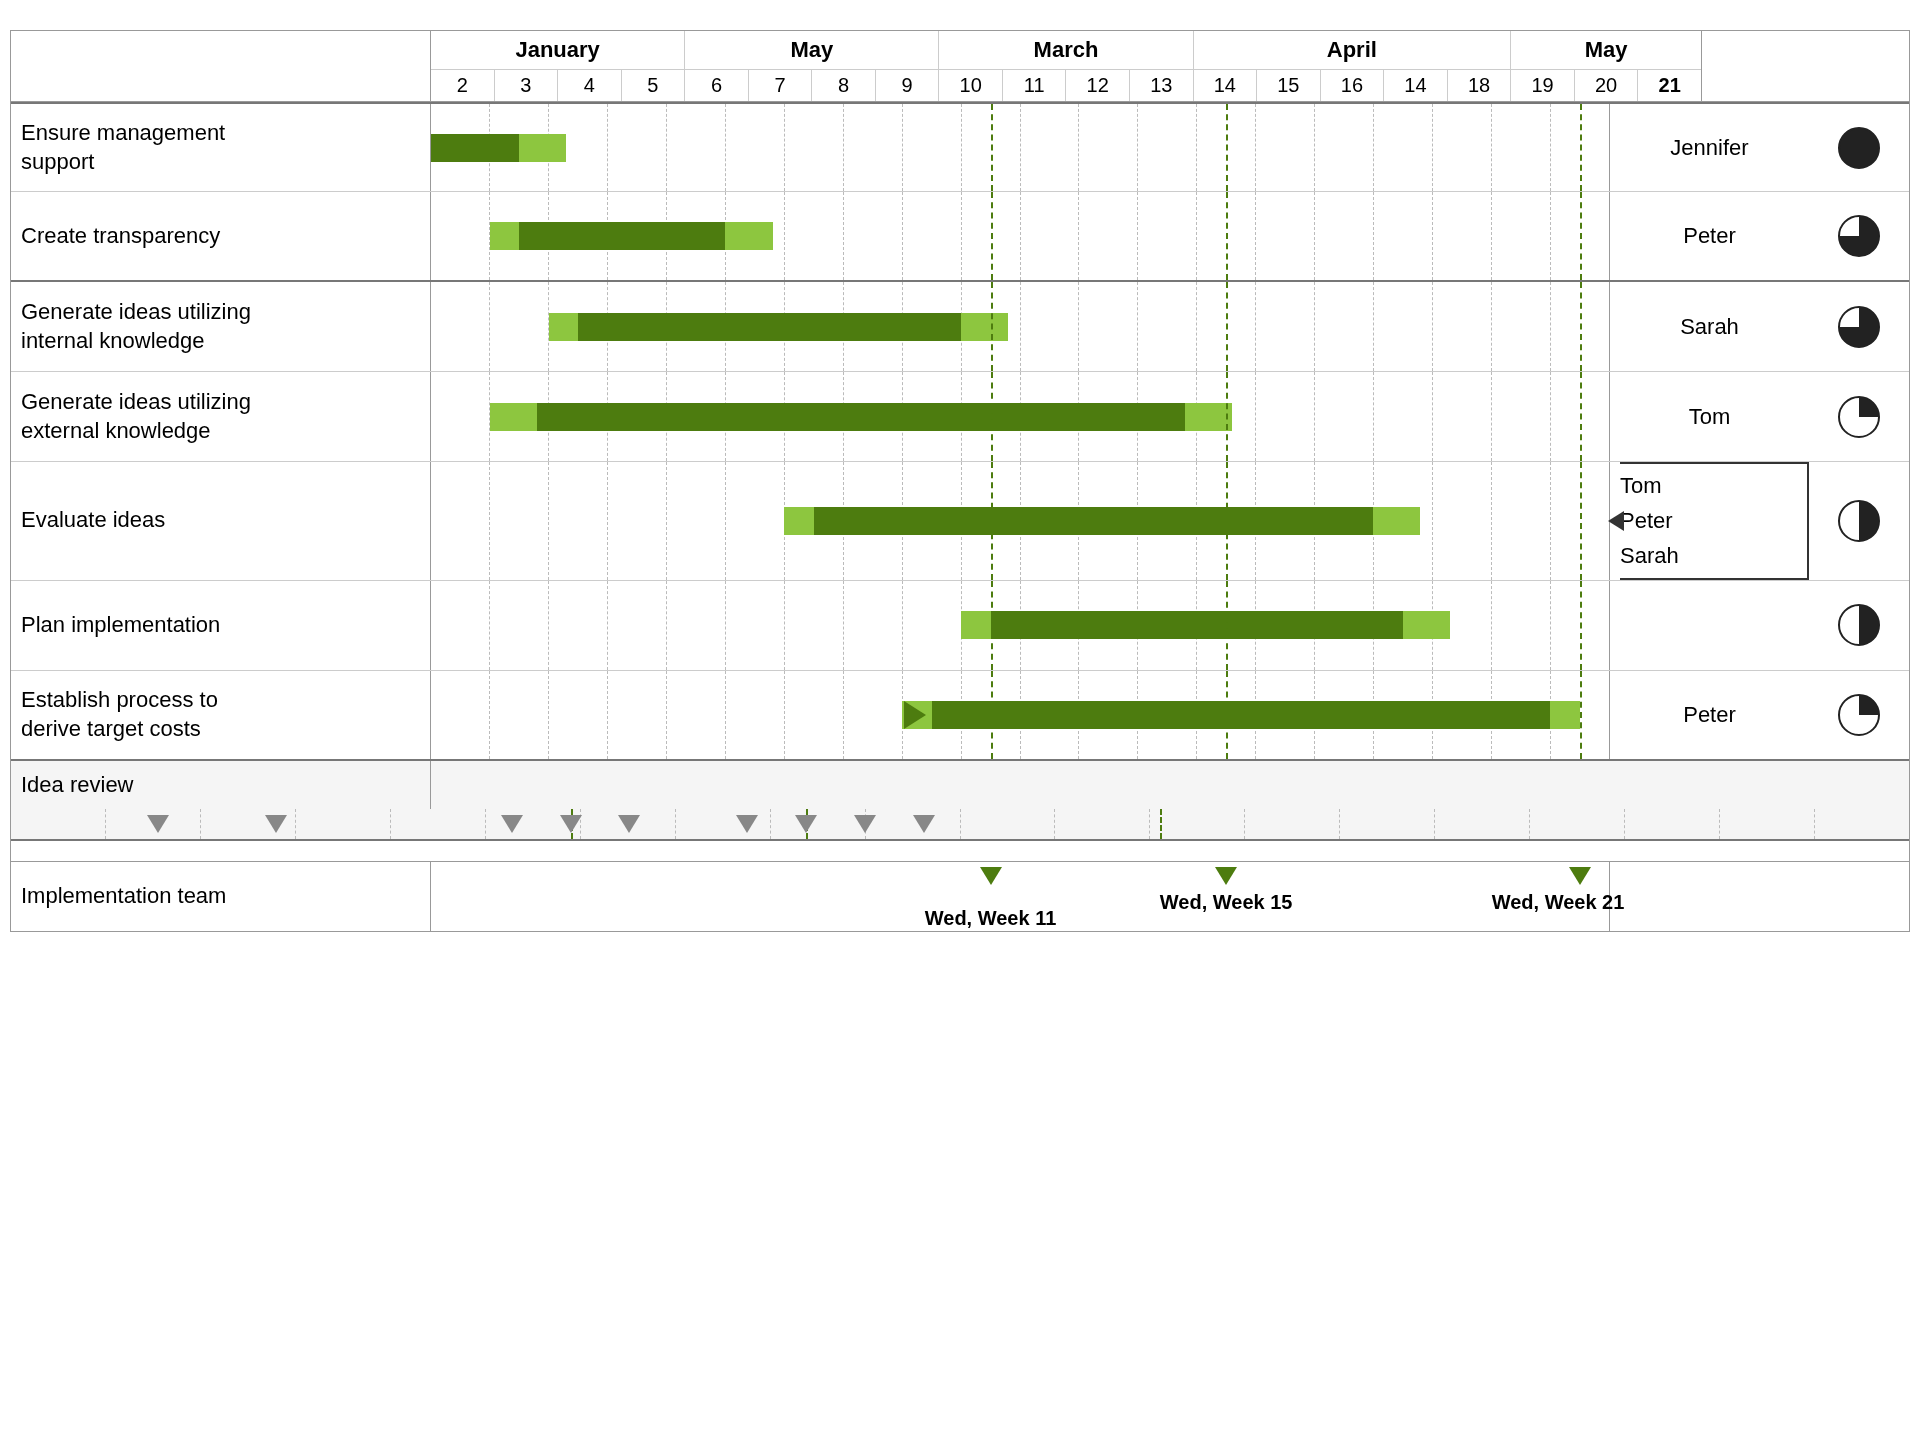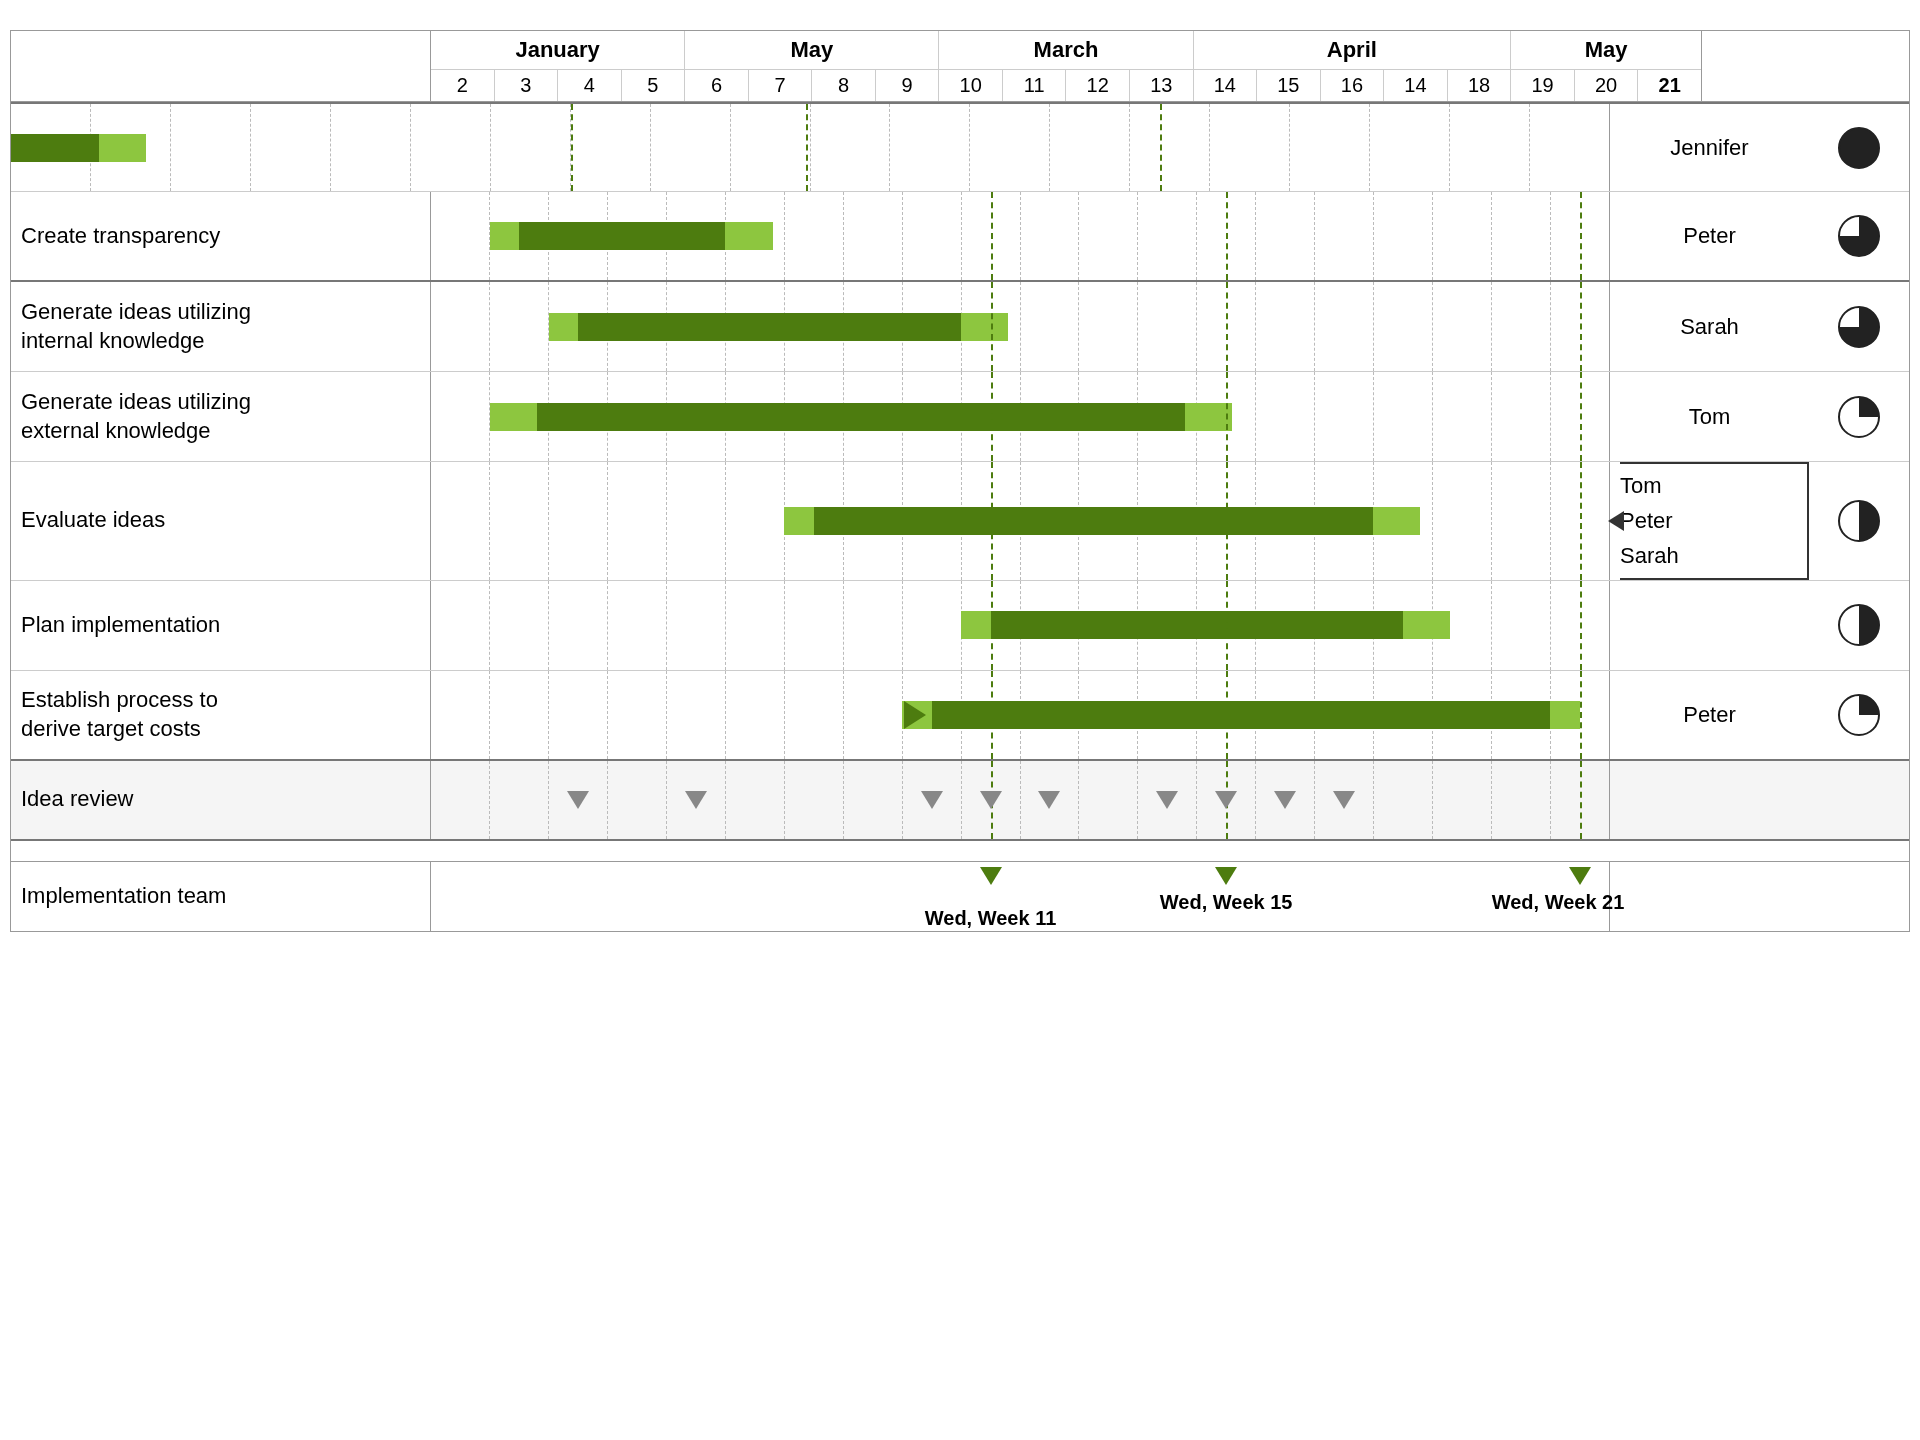--- a/index.html
+++ b/index.html
@@ -255,20 +255,21 @@
         <div class="week-cell" style="border-right:none;font-weight:bold;">21</div>
       </div>
     </div>
 
     <div class="header-responsible" style="width:200px;min-width:200px;"></div>
 
     <div class="header-status"></div>
   </div>
 
   <div class="data-row" style="border-top:2px solid #777;">
+    <div class="task-label">Ensure management<br>support</div>
     <div class="gantt-row" id="row-mgmt">
 
       <div class="gantt-grid" id="grid-mgmt">
           <div class="gantt-grid-col"></div>
           <div class="gantt-grid-col"></div>
           <div class="gantt-grid-col"></div>
           <div class="gantt-grid-col"></div>
           <div class="gantt-grid-col"></div>
           <div class="gantt-grid-col"></div>
           <div class="gantt-grid-col"></div>
@@ -580,21 +581,21 @@
     <div class="responsible-cell">Peter</div>
     <div class="status-cell">
 
       <svg width="44" height="44" viewBox="0 0 44 44">
         <circle cx="22" cy="22" r="20" fill="white" stroke="#222" stroke-width="2"></circle>
         <path d="M22,22 L22,2 A20,20 0 0,1 42,22 Z" fill="#222"></path>
       </svg>
     </div>
   </div>
 
-  <div class="data-row milestone-row" style="border-bottom:2px solid #777;min-height:80px;">
+  <div class="data-row milestone-row" style="border-bottom:2px solid #777;min-height:80px;flex-direction:column;">
     <div class="task-label">Idea review</div>
     <div class="gantt-row" id="row-review">
       <div class="gantt-grid" id="grid-review">
           <div class="gantt-grid-col"></div>
           <div class="gantt-grid-col"></div>
           <div class="gantt-grid-col"></div>
           <div class="gantt-grid-col"></div>
           <div class="gantt-grid-col"></div>
           <div class="gantt-grid-col"></div>
           <div class="gantt-grid-col"></div>

